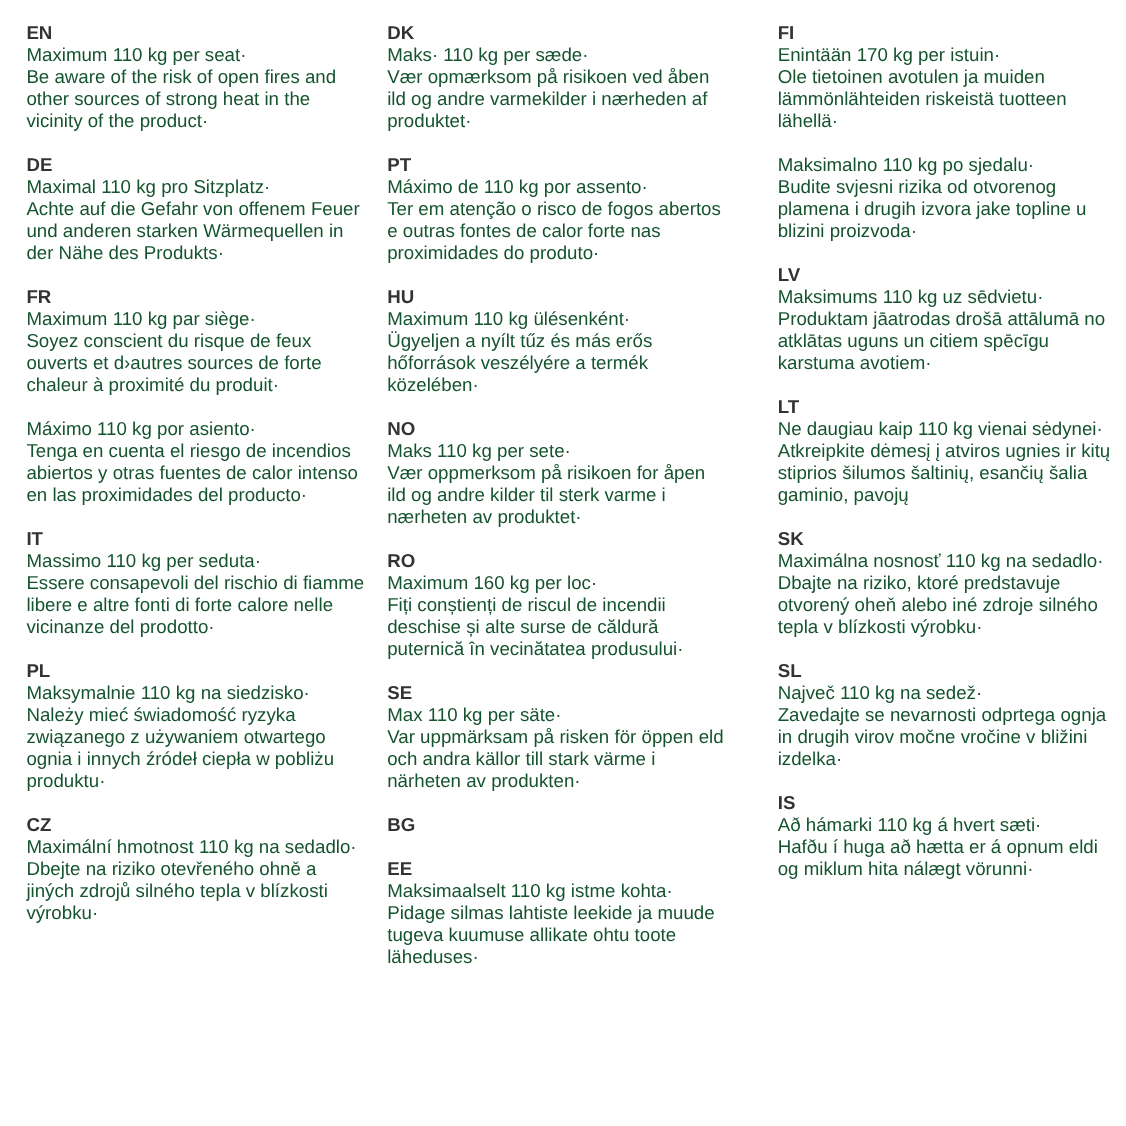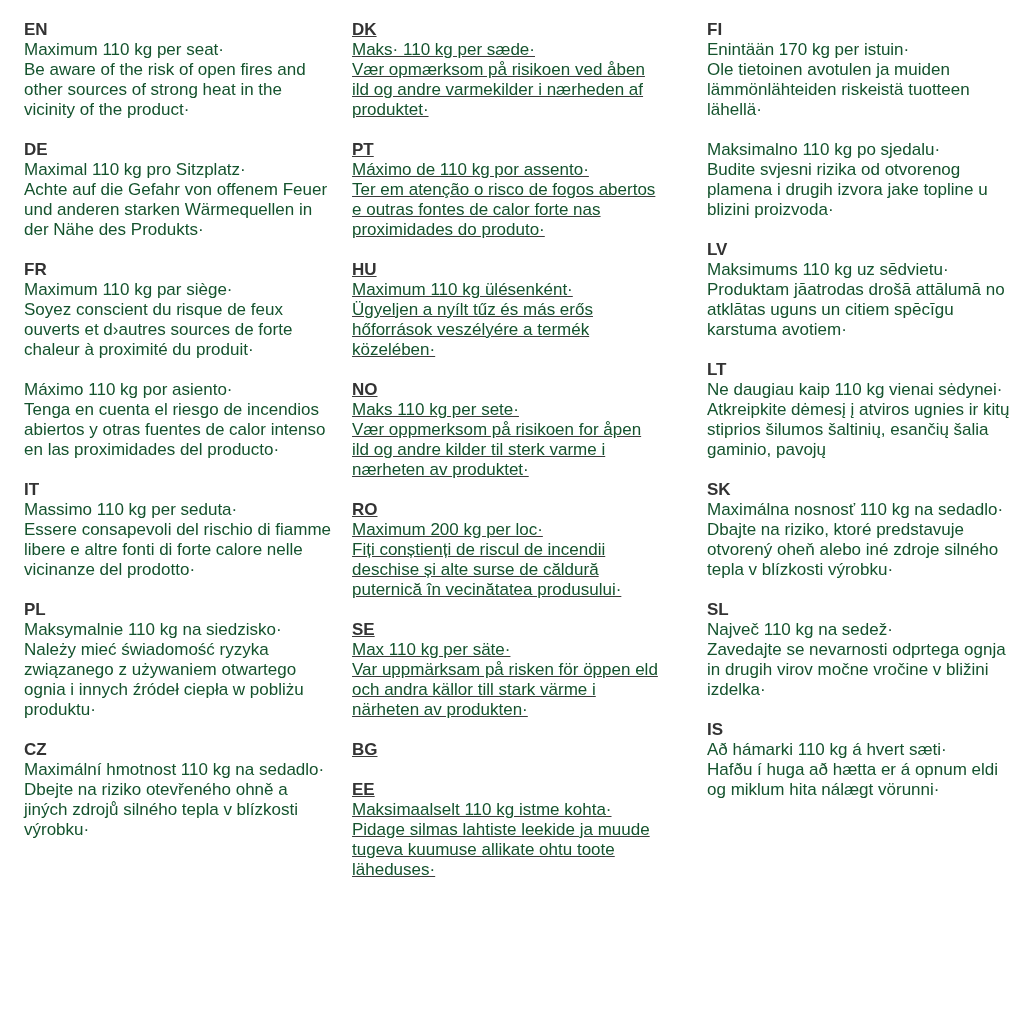--- a/index.html
+++ b/index.html
@@ -15,21 +15,21 @@
     overflow: hidden;
   }
   .sheet {
     display: flex;
     box-sizing: border-box;
     padding: 20px 0 0 24px;
     width: 1024px;
   }
   .col { flex: 0 0 auto; }
   .col-1 { width: 328px; }
-  .col-2 { width: 331px; text-decoration: underline; }
+  .col-2 { width: 331px; }
   .col-3 { width: 341px; margin-left: 24px; }
   .block { margin: 0 0 20px 0; }
   .code {
     margin: 0;
     font-size: 17px;
     line-height: 20px;
     font-weight: bold;
     color: #333333;
   }
   .txt {
@@ -121,21 +121,21 @@
     </section>
     <section class="block">
       <h2 class="code">NO</h2>
       <p class="txt">Maks 110 kg per sete·
 Vær oppmerksom på risikoen for åpen
 ild og andre kilder til sterk varme i
 nærheten av produktet·</p>
     </section>
     <section class="block">
       <h2 class="code">RO</h2>
-      <p class="txt">Maximum 200 kg per loc·
+      <p class="txt">Maximum 160 kg per loc·
 Fiți conștienți de riscul de incendii
 deschise și alte surse de căldură
 puternică în vecinătatea produsului·</p>
     </section>
     <section class="block">
       <h2 class="code">SE</h2>
       <p class="txt">Max 110 kg per säte·
 Var uppmärksam på risken för öppen eld
 och andra källor till stark värme i
 närheten av produkten·</p>

